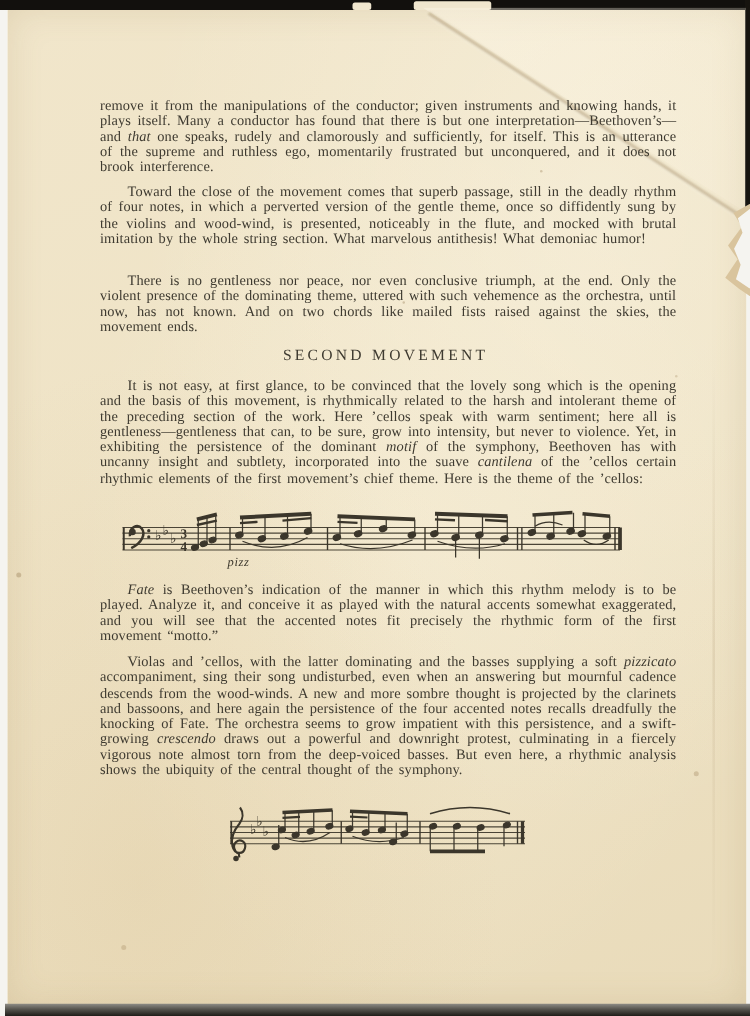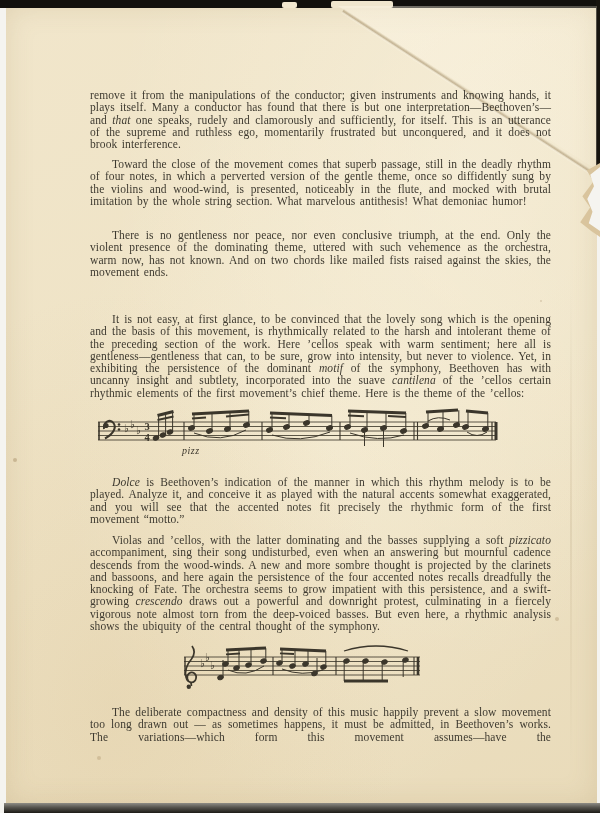--- a/index.html
+++ b/index.html
@@ -40,21 +40,21 @@
     box-shadow:
       14px 459px 0 1px rgba(130,98,55,0.30),
       98px 757px 0 1px rgba(130,98,55,0.22),
       322px 241px 0 0 rgba(130,98,55,0.30),
       556px 618px 0 1px rgba(130,98,55,0.25),
       432px 136px 0 0 rgba(130,98,55,0.28),
       540px 300px 0 0 rgba(130,98,55,0.22);}
   .vcrease{position:absolute;right:28px;top:290px;width:2px;height:470px;
     background:linear-gradient(to bottom,rgba(150,122,80,0),rgba(150,122,80,0.14),rgba(150,122,80,0));}
   
-  .para{position:absolute;left:78px;width:461px;margin:12px;
+  .para{position:absolute;left:78px;width:461px;margin:2px;
     font-size:11.5px;line-height:12.3px;color:#3e3a30;
     text-align:justify;word-spacing:1.5px;letter-spacing:0.1px;}
   .indent{text-indent:22px;}
   .justify-last{text-align-last:justify;}
   .heading{position:absolute;left:78px;width:461px;margin:0;top:277px;
     font-size:12.5px;letter-spacing:2.6px;text-align:center;color:#3e3a30;font-weight:normal;}
   .pizz{position:absolute;left:182px;top:445px;font-style:italic;
     font-size:10px;color:#3b362b;letter-spacing:0.5px;}
   .music{position:absolute;}
   .music svg{display:block;}
@@ -78,22 +78,23 @@
   <div class="tear-fringe"></div>
   <div class="tear-white"></div>
   <div class="bottom-edge"></div>
   <div class="specks"></div>
   <div class="vcrease"></div>
 
   <p class="para" style="top:77px;"><span>remove it from the manipulations of the conductor; given instruments and knowing hands, it plays itself.  Many a conductor has found that there is but one interpretation—Beethoven’s—and </span><i>that</i><span> one speaks, rudely and clamorously and sufficiently, for itself.  This is an utterance of the supreme and ruthless ego, momentarily frustrated but unconquered, and it does not brook interference.</span></p>
 
   <p class="para indent" style="top:146px;"><span>Toward the close of the movement comes that superb passage, still in the deadly rhythm of four notes, in which a perverted version of the gentle theme, once so diffidently sung by the violins and wood-wind, is presented, noticeably in the flute, and mocked with brutal imitation by the whole string section.  What marvelous antithesis!  What demoniac humor!</span></p>
 
-  <p class="para indent" style="top:217px;"><span>There is no gentleness nor peace, nor even conclusive triumph, at the end.  Only the violent presence of the dominating theme, uttered with such vehemence as the orchestra, warm now, has not known.  And on two chords like mailed fists raised against the skies, the movement ends.</span></p>
-
+  <p class="para indent" style="top:217px;"><span>There is no gentleness nor peace, nor even conclusive triumph, at the end.  Only the violent presence of the dominating theme, uttered with such vehemence as the orchestra, until now, has not known.  And on two chords like mailed fists raised against the skies, the movement ends.</span></p>
+
+  <h2 class="heading">SECOND MOVEMENT</h2>
 
   <p class="para indent" style="top:301px;"><span>It is not easy, at first glance, to be convinced that the lovely song which is the opening and the basis of this movement, is rhythmically related to the harsh and intolerant theme of the preceding section of the work.  Here ’cellos speak with warm sentiment; here all is gentleness—gentleness that can, to be sure, grow into intensity, but never to violence.  Yet, in exhibiting the persistence of the dominant </span><i>motif</i><span> of the symphony, Beethoven has with uncanny insight and subtlety, incorporated into the suave </span><i>cantilena</i><span> of the ’cellos certain rhythmic elements of the first movement’s chief theme.  Here is the theme of the ’cellos:</span></p>
 
   <div class="music" id="music1">
     <svg width="406" height="57" viewBox="0 0 406 57">
       <g stroke="#4a4436" stroke-width="0.9">
         <line x1="4" y1="21" x2="402" y2="21"></line>
           <line x1="4" y1="25.5" x2="402" y2="25.5"></line>
         <line x1="4" y1="30" x2="402" y2="30"></line>
           <line x1="4" y1="34.5" x2="402" y2="34.5"></line>
@@ -185,21 +186,21 @@
         <line x1="374" y1="26" x2="374" y2="10.3"></line>
           <line x1="393.8" y1="28" x2="393.8" y2="12"></line>
         <path d="M373,31 Q383,38 393,31" fill="none" stroke-width="1"></path>
         <line x1="398" y1="21" x2="398" y2="39" stroke-width="1.2"></line>
         <line x1="402" y1="21" x2="402" y2="39" stroke-width="3"></line>
       </g>
     </svg>
   </div>
   <span class="pizz">pizz</span>
 
-  <p class="para indent" style="top:464px;"><i>Dolce</i><span> is Beethoven’s indication of the manner in which this rhythm melody is to be played.  Analyze it, and conceive it as played with the natural accents somewhat exaggerated, and you will see that the accented notes fit precisely the rhythmic form of the first movement “motto.”</span></p>
+  <p class="para indent" style="top:464px;"><i>Fate</i><span> is Beethoven’s indication of the manner in which this rhythm melody is to be played.  Analyze it, and conceive it as played with the natural accents somewhat exaggerated, and you will see that the accented notes fit precisely the rhythmic form of the first movement “motto.”</span></p>
 
   <p class="para indent" style="top:522px;"><span>Violas and ’cellos, with the latter dominating and the basses supplying a soft </span><i>pizzicato</i><span> accompaniment, sing their song undisturbed, even when an answering but mournful cadence descends from the wood-winds.  A new and more sombre thought is projected by the clarinets and bassoons, and here again the persistence of the four accented notes recalls dreadfully the knocking of Fate.  The orchestra seems to grow impatient with this persistence, and a swift-growing </span><i>crescendo</i><span> draws out a powerful and downright protest, culminating in a fiercely vigorous note almost torn from the deep-voiced basses.  But even here, a rhythmic analysis shows the ubiquity of the central thought of the symphony.</span></p>
 
   <div class="music" id="music2">
     <svg width="248" height="52" viewBox="0 0 248 52">
       <g stroke="#4a4436" stroke-width="0.9">
         <line x1="8" y1="13" x2="244" y2="13"></line>
           <line x1="8" y1="17.5" x2="244" y2="17.5"></line>
         <line x1="8" y1="22" x2="244" y2="22"></line>
           <line x1="8" y1="26.5" x2="244" y2="26.5"></line>
@@ -256,15 +257,14 @@
           <line x1="187.2" y1="17" x2="187.2" y2="37"></line>
           <line x1="206.2" y1="18" x2="206.2" y2="37"></line>
         <ellipse cx="229.5" cy="16" rx="2.8" ry="2.1" transform="rotate(-20 229.5 16)"></ellipse>
         <line x1="227.2" y1="16" x2="227.2" y2="33"></line>
         <line x1="238" y1="13" x2="238" y2="31" stroke-width="1.1"></line>
         <line x1="242" y1="13" x2="242" y2="31" stroke-width="2.6"></line>
       </g>
     </svg>
   </div>
 
-  <p class="para indent justify-last" style="top:694px;"><span>The deliberate compactness and density of this music happily prevent a slow movement too long drawn out — as sometimes happens, it must be admitted, in Beethoven’s works.  The variations—which form this movement assumes—have the</span></p>
 
 </div>
 
 </body></html>

